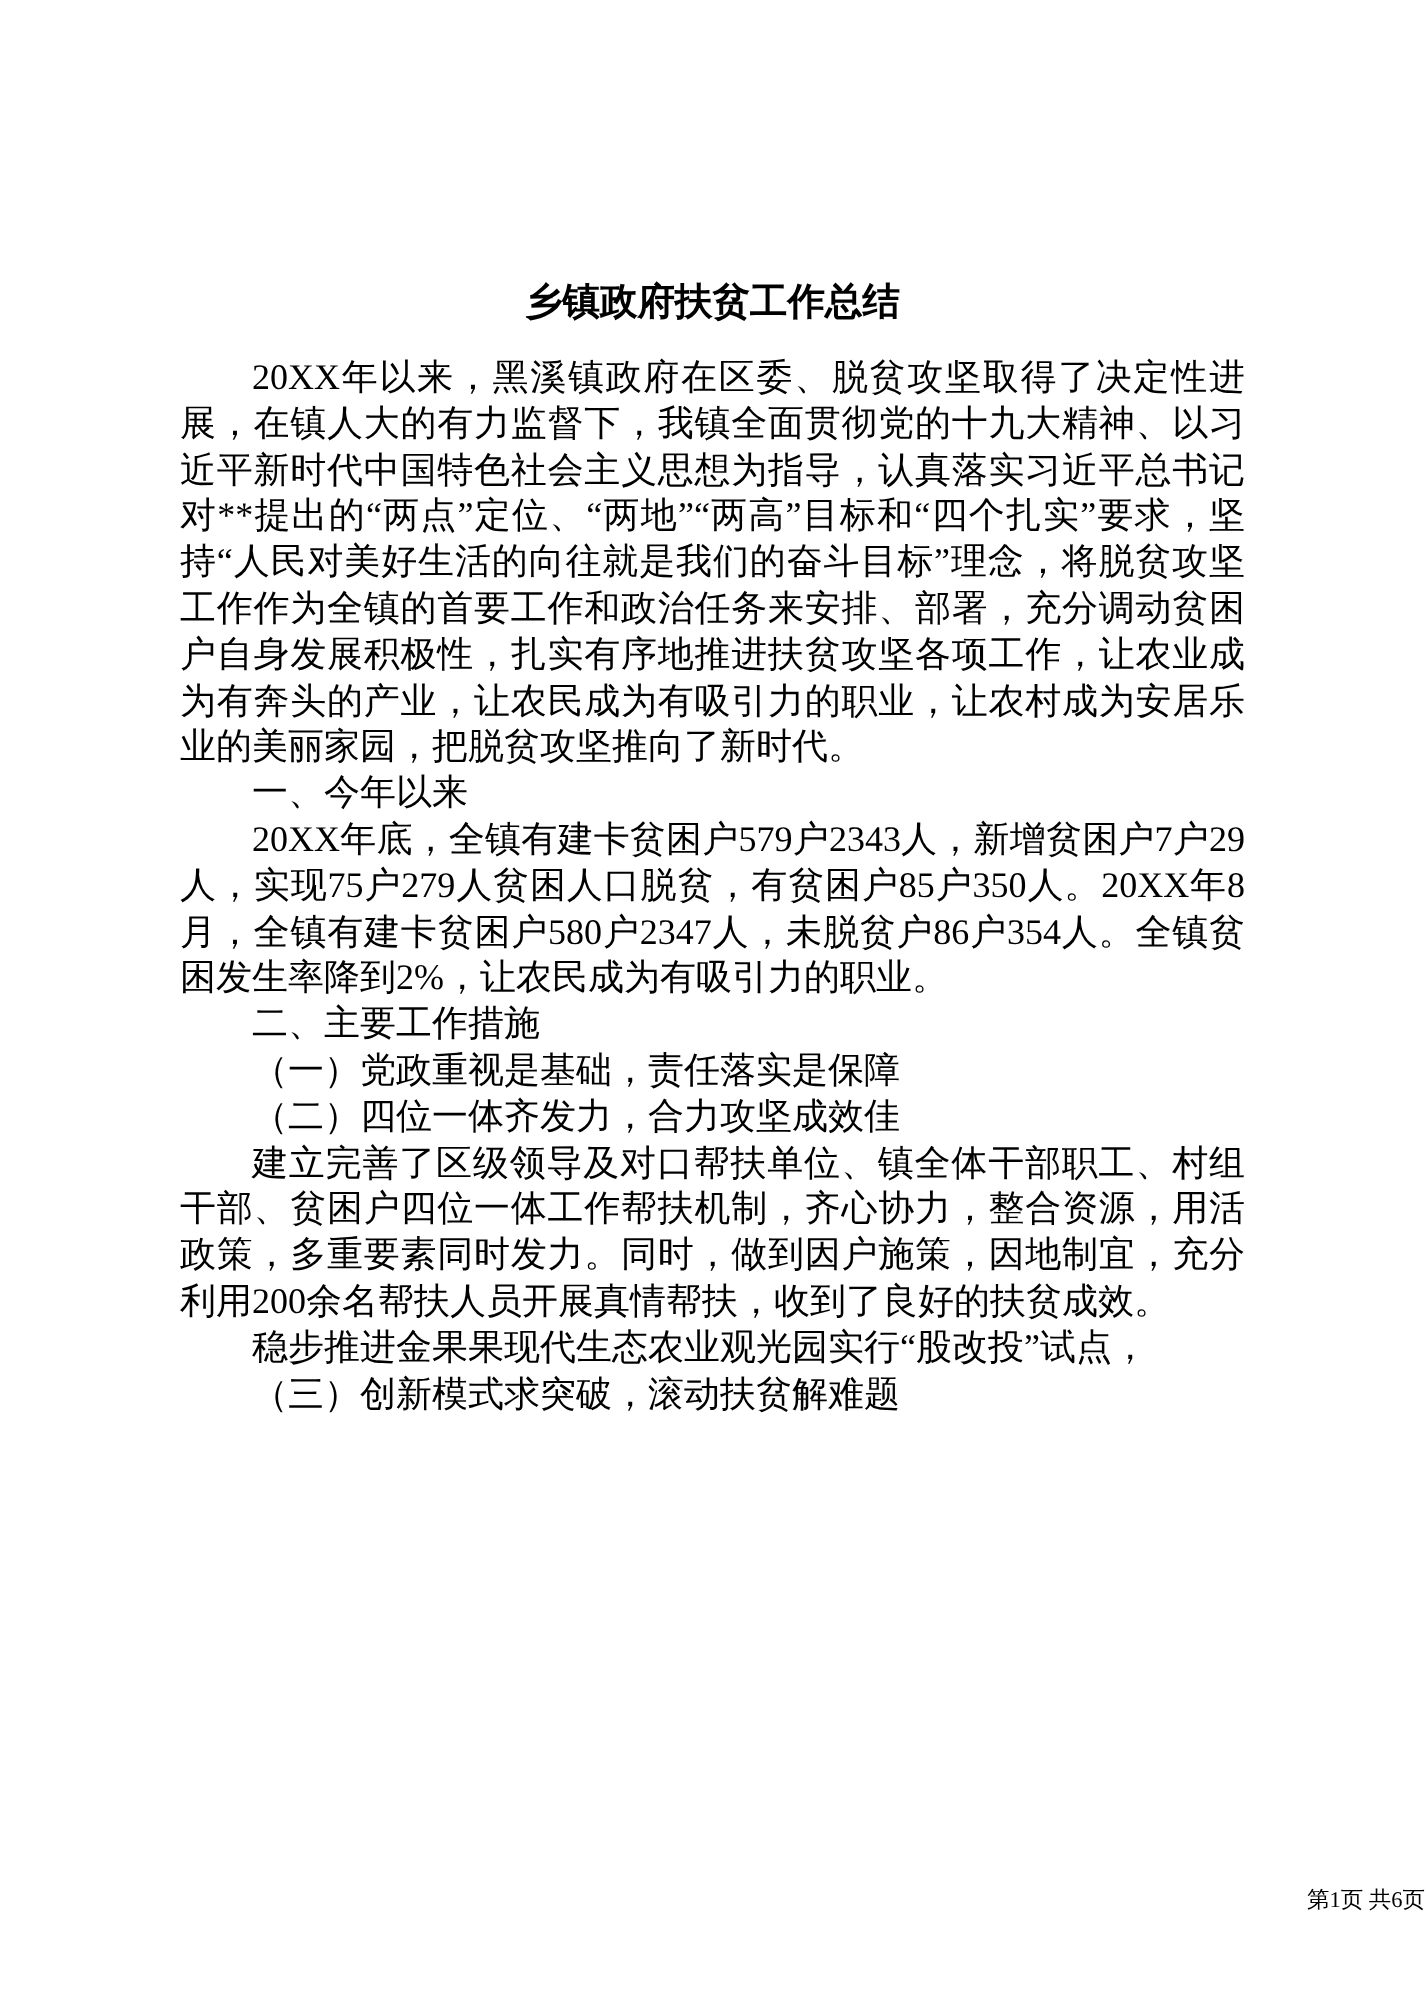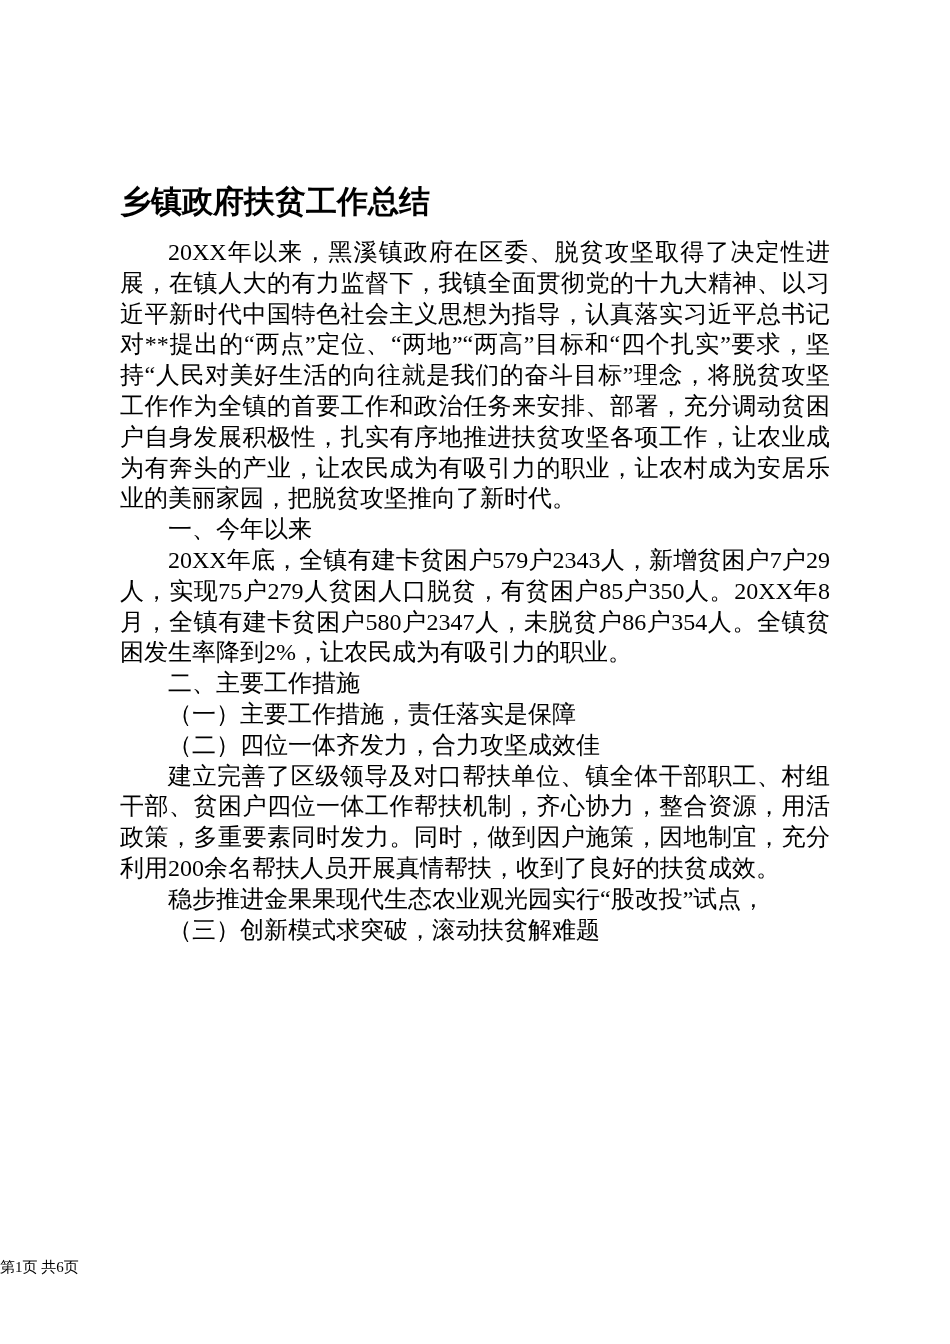--- a/index.html
+++ b/index.html
@@ -21,23 +21,23 @@
       top: 0;
       left: 0;
       width: 950px;
       height: 1344px;
       background: #ffffff;
     }
     .content {
       padding: 183px 120px 0 120px;
     }
     .doc-title {
-      font-size: 31px;
+      font-size: 25px;
       font-weight: 700;
-      text-align: left;
+      text-align: center;
       margin: 0 0 16px 0;
       line-height: 38px;
       font-family: inherit;
     }
     .doc-body {
       width: 710px;
     }
     .para {
       font-size: 24px;
       line-height: 30.8px;
@@ -45,38 +45,38 @@
       text-align: justify;
       text-justify: inter-ideograph;
       text-indent: 2em;
       word-break: break-all;
     }
     .footer {
       position: absolute;
       left: 0;
       bottom: 68px;
       width: 950px;
-      text-align: left;
+      text-align: right;
       font-size: 15px;
       line-height: 18px;
       font-family: inherit;
     }
   </style>
 </head>
 <body>
 
 <div class="page">
   <div class="content">
     <h1 class="doc-title">乡镇政府扶贫工作总结</h1>
     <div class="doc-body">
         <p class="para">20XX年以来，黑溪镇政府在区委、脱贫攻坚取得了决定性进展，在镇人大的有力监督下，我镇全面贯彻党的十九大精神、以习近平新时代中国特色社会主义思想为指导，认真落实习近平总书记对**提出的“两点”定位、“两地”“两高”目标和“四个扎实”要求，坚持“人民对美好生活的向往就是我们的奋斗目标”理念，将脱贫攻坚工作作为全镇的首要工作和政治任务来安排、部署，充分调动贫困户自身发展积极性，扎实有序地推进扶贫攻坚各项工作，让农业成为有奔头的产业，让农民成为有吸引力的职业，让农村成为安居乐业的美丽家园，把脱贫攻坚推向了新时代。</p>
         <p class="para">一、今年以来</p>
         <p class="para">20XX年底，全镇有建卡贫困户579户2343人，新增贫困户7户29人，实现75户279人贫困人口脱贫，有贫困户85户350人。20XX年8月，全镇有建卡贫困户580户2347人，未脱贫户86户354人。全镇贫困发生率降到2%，让农民成为有吸引力的职业。</p>
         <p class="para">二、主要工作措施</p>
-        <p class="para">（一）主要工作措施，责任落实是保障</p>
+        <p class="para">（一）党政重视是基础，责任落实是保障</p>
         <p class="para">（二）四位一体齐发力，合力攻坚成效佳</p>
         <p class="para">建立完善了区级领导及对口帮扶单位、镇全体干部职工、村组干部、贫困户四位一体工作帮扶机制，齐心协力，整合资源，用活政策，多重要素同时发力。同时，做到因户施策，因地制宜，充分利用200余名帮扶人员开展真情帮扶，收到了良好的扶贫成效。</p>
         <p class="para">稳步推进金果果现代生态农业观光园实行“股改投”试点，</p>
         <p class="para">（三）创新模式求突破，滚动扶贫解难题</p>
       </div>
   </div>
   <div class="footer">
     <span>第1页  共6页</span>
   </div>
 </div>

